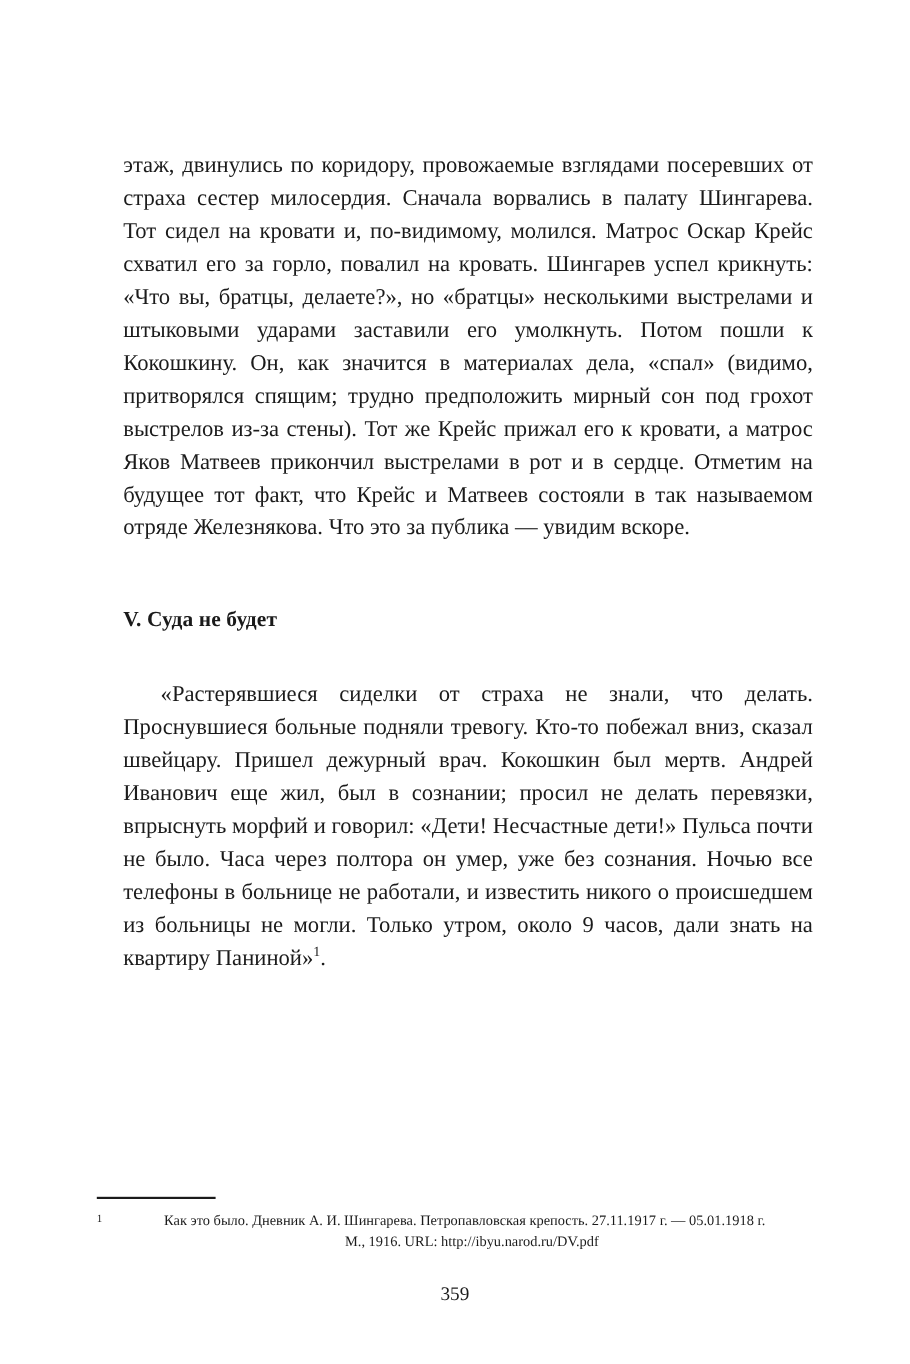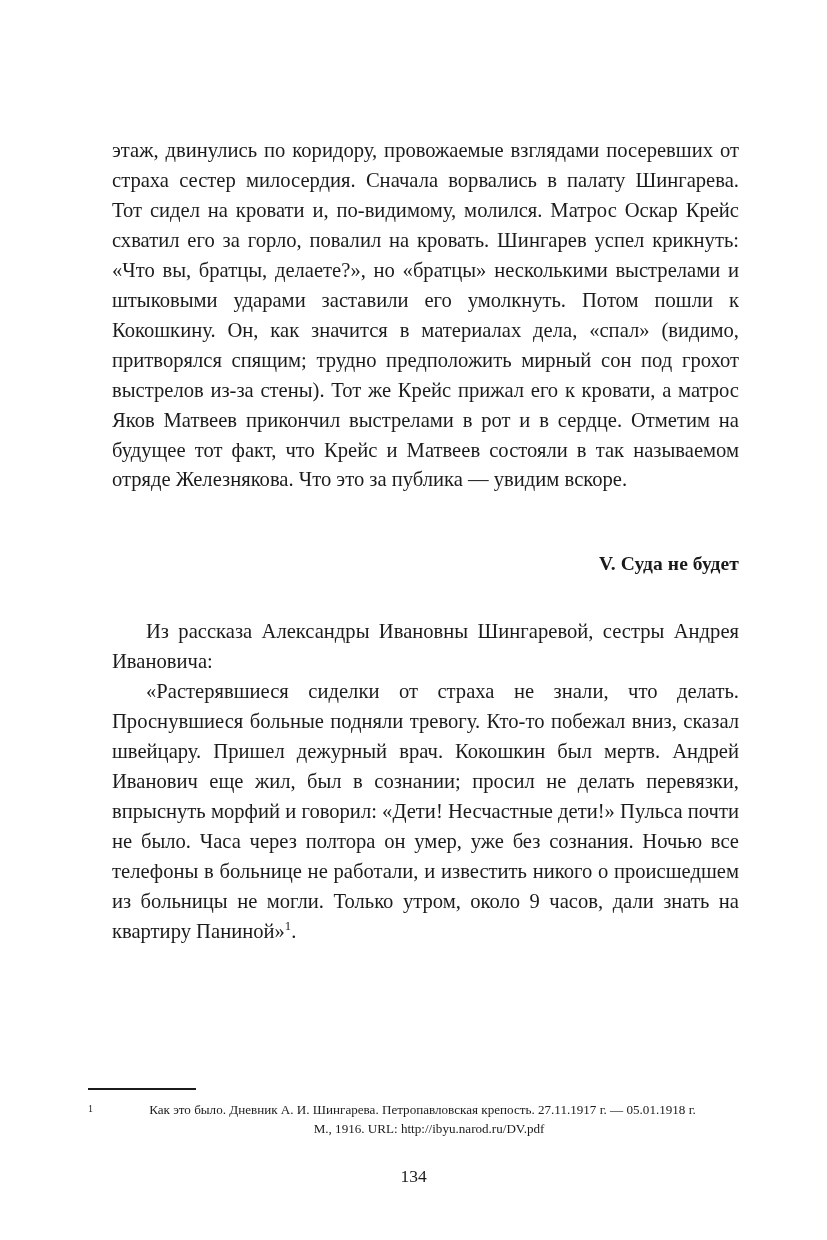--- a/index.html
+++ b/index.html
@@ -33,21 +33,21 @@
     hyphens: manual;
     color: #1b1b1b;
   }
   .body-text p {
     margin: 0;
   }
   .p-indent {
     text-indent: 34px;
   }
   .section-heading {
-    text-align: right;
+    text-align: left;
     font-weight: bold;
     font-size: 19.5px;
     margin: 58px 0 42px 0;
     letter-spacing: 0.1px;
   }
   .footnote-area {
     position: absolute;
     left: 88px;
     top: 1060px;
     width: 651px;
@@ -100,30 +100,29 @@
 
 <div class="page">
 
   <div class="body-text">
     <p class="p-first">этаж, двинулись по коридору, провожаемые взглядами посеревших от страха сестер милосердия. Сначала ворвались в палату Шингарева. Тот сидел на кровати и, по-видимому, молился. Матрос Оскар Крейс схватил его за горло, повалил на кровать. Шингарев успел крикнуть: «Что вы, братцы, делаете?», но «братцы» несколькими выстрелами и штыковыми ударами заставили его умолкнуть. Потом пошли к Кокошкину. Он, как значится в материалах дела, «спал» (видимо, притворялся спящим; трудно предположить мирный сон под грохот выстрелов из-за стены). Тот же Крейс прижал его к кровати, а матрос Яков Матвеев прикончил выстрелами в рот и в сердце. Отметим на будущее тот факт, что Крейс и Матвеев состояли в так называемом отряде Железнякова. Что это за публика — увидим вскоре.</p>
   </div>
 
   <div class="section-heading">V. Суда не будет</div>
 
   <div class="body-text">
-    <p class="p-indent">Из рассказа Александры Ивановны Шингаревой, сестры Андрея Ивановича:</p>
     <p class="p-indent"><span>«Растерявшиеся сиделки от страха не знали, что делать. Проснувшиеся больные подняли тревогу. Кто-то побежал вниз, сказал швейцару. Пришел дежурный врач. Кокошкин был мертв. Андрей Иванович еще жил, был в сознании; просил не делать перевязки, впрыснуть морфий и говорил: «Дети! Несчастные дети!» Пульса почти не было. Часа через полтора он умер, уже без сознания. Ночью все телефоны в больнице не работали, и известить никого о происшедшем из больницы не могли. Только утром, около 9 часов, дали знать на квартиру Паниной»</span><sup class="fn-ref">1</sup><span>.</span></p>
   </div>
 
   <div class="footnote-area">
     <div class="footnote-rule"></div>
     <div class="footnote">
       <div class="footnote-num">1</div>
       <div class="footnote-body">
         <span>Как это было. Дневник А. И. Шингарева. Петропавловская крепость. 27.11.1917 г. — 05.01.1918 г.</span>
         <span class="ln2">М., 1916. URL: http://ibyu.narod.ru/DV.pdf</span>
       </div>
     </div>
   </div>
 
-  <div class="page-number">134</div>
+  <div class="page-number">359</div>
 
 </div>
 
 </body></html>

